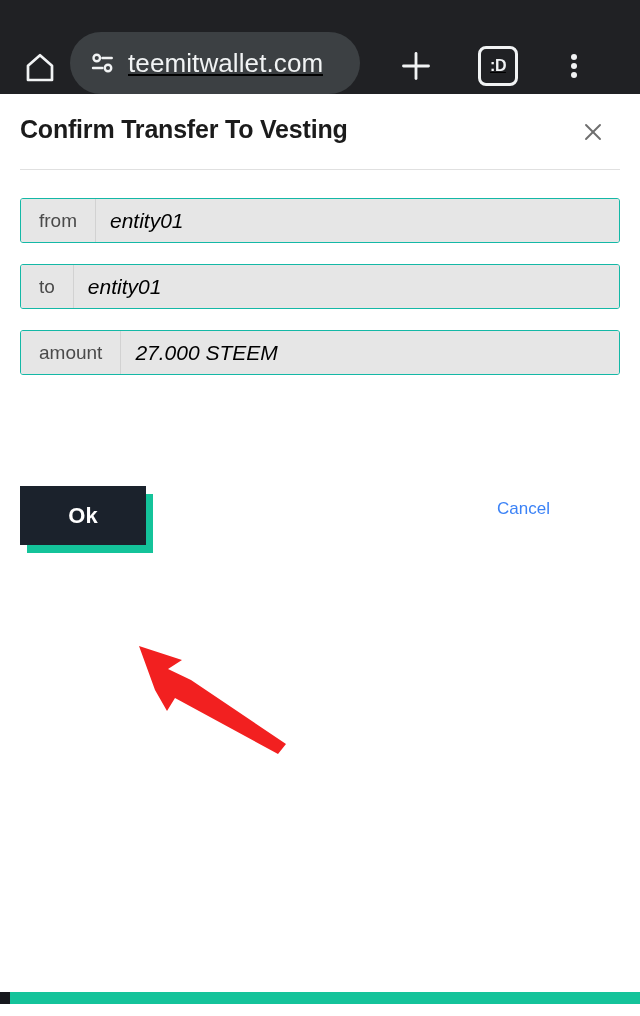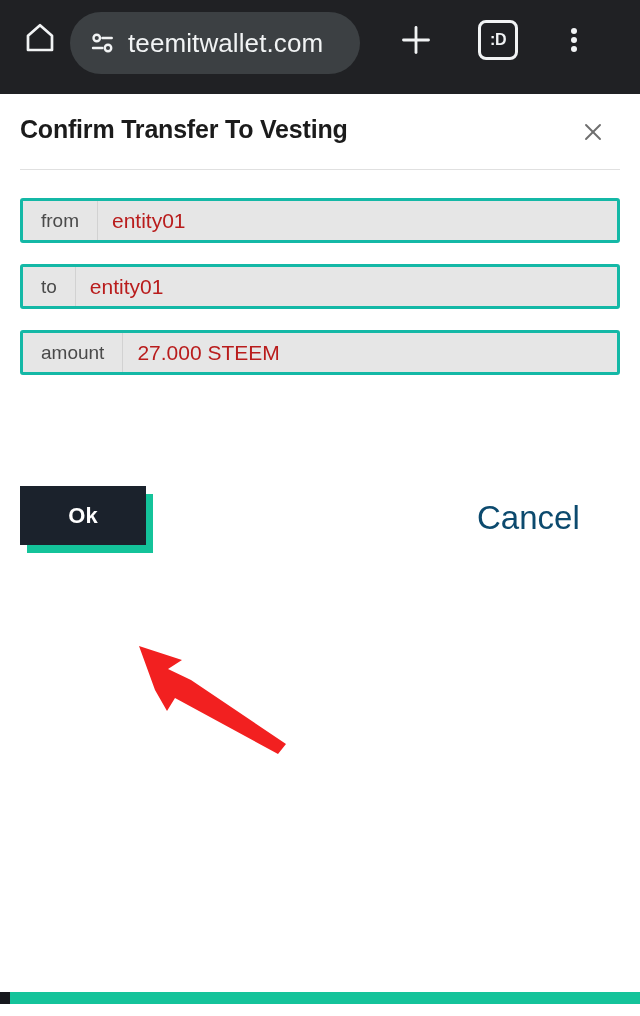--- a/index.html
+++ b/index.html
@@ -15,23 +15,24 @@
     position: relative;
   }
 
   
   #browser-bar {
     position: absolute;
     left: 0; top: 0;
     width: 640px; height: 94px;
     background: #202124;
     display: flex;
-    align-items: flex-start;
+    align-items: flex-end;
     box-sizing: border-box;
-    padding: 12px 14px;
+    padding: 0 14px;
+    text-decoration: underline;
   }
   .chrome-icon {
     flex: 0 0 auto;
     display: flex;
     align-items: center;
     justify-content: center;
     color: #f1f3f4;
   }
   #home-btn { width: 52px; height: 52px; }
   #url-pill {
@@ -121,21 +122,21 @@
   #form-rows {
     position: absolute;
     left: 20px; top: 104px;
     width: 600px;
   }
   .form-row {
     display: flex;
     align-items: stretch;
     height: 45px;
     margin-bottom: 21px;
-    border: 3px solid #14b8a6;
+    border: 1px solid #14b8a6;
     border-radius: 3px;
     box-sizing: border-box;
     background: #e6e6e6;
     overflow: hidden;
   }
   .row-label {
     flex: 0 0 auto;
     display: flex;
     align-items: center;
     padding: 0 18px;
@@ -144,24 +145,25 @@
     font-size: 19px;
     color: #4a4a4a;
   }
   .row-value {
     flex: 1 1 auto;
     display: flex;
     align-items: center;
     padding: 0 14px;
     background: #e6e6e6;
     font-size: 21px;
-    color: #b91c1c;
+    color: #000000;
     min-width: 0;
     white-space: nowrap;
     overflow: hidden;
+    font-style: italic;
   }
 
   
   #actions {
     position: absolute;
     left: 0; top: 392px;
     width: 565px; height: 80px;
   }
   #ok-shadow {
     position: absolute;
@@ -177,23 +179,23 @@
     color: #ffffff;
     display: flex;
     align-items: center;
     justify-content: center;
     font-size: 22px;
     font-weight: bold;
     letter-spacing: .2px;
   }
   #cancel-button {
     position: absolute;
-    left: 477px; top: 13px;
-    font-size: 33px;
-    color: #0c4a6e;
+    left: 497px; top: 13px;
+    font-size: 17px;
+    color: #3b82f6;
   }
 
   
   #annotation-arrow {
     position: absolute;
     left: 0; top: 94px;
     width: 640px; height: 898px;
     pointer-events: none;
   }
 

